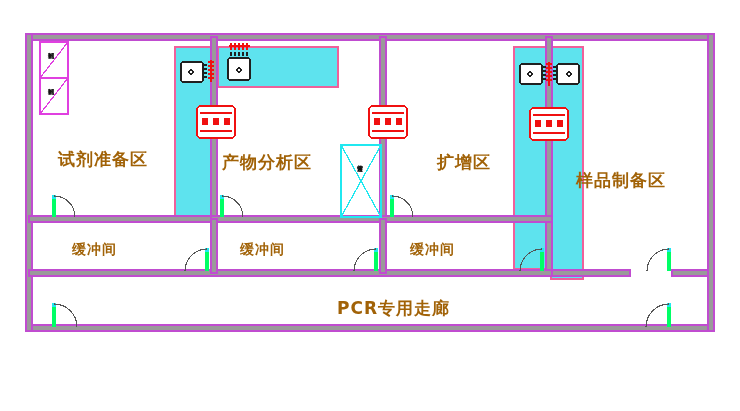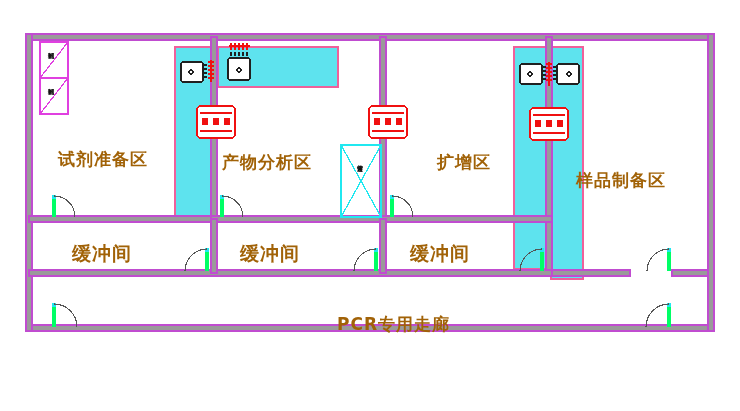--- a/index.html
+++ b/index.html
@@ -16,22 +16,22 @@
   }
   .room-label{
     position:absolute;
     font-family:"DejaVu Sans","Liberation Sans",sans-serif;
     color:#a16207;
     white-space:nowrap;
     letter-spacing:1px;
     font-weight:700;
   }
   .zone-label{ font-size:17px; }
-  .buffer-label{ font-size:19px; }
-  .corridor-label{ font-size:17px;margin-top:16px; }
+  .buffer-label{ font-size:14px; }
+  .corridor-label{ font-size:17px; }
   .tiny-label{
     position:absolute;
     font-size:6px;
     font-family:"DejaVu Sans","Liberation Sans",sans-serif;
     color:#101010;
     writing-mode:vertical-rl;
     text-orientation:upright;
     letter-spacing:0px;
     line-height:6px;
     font-weight:700;

